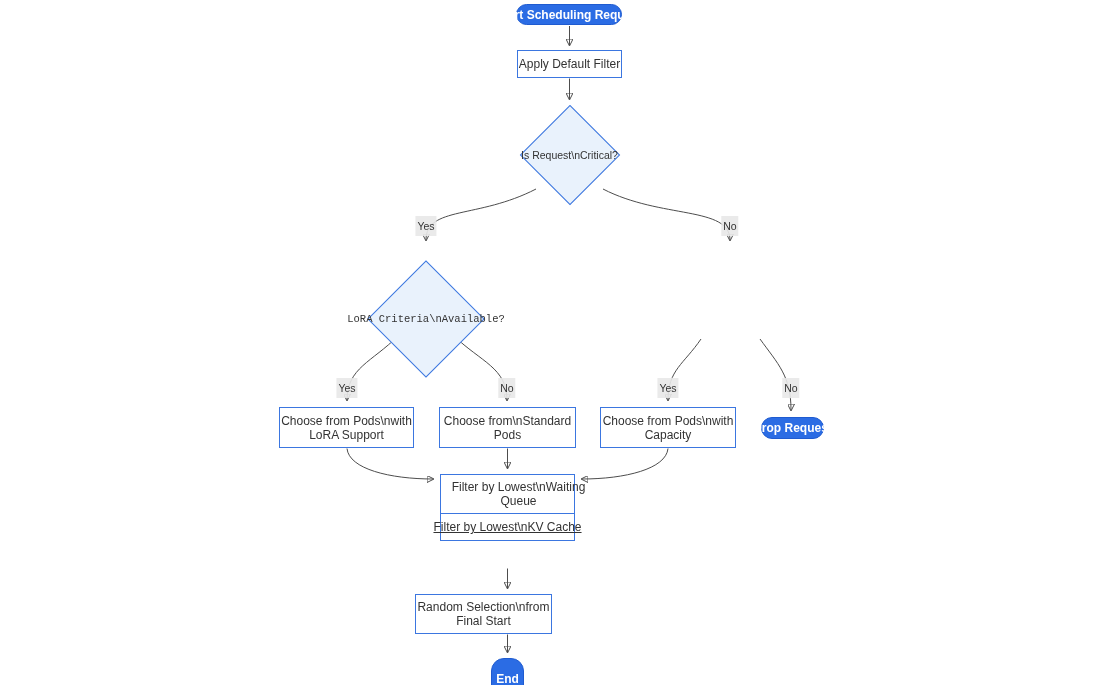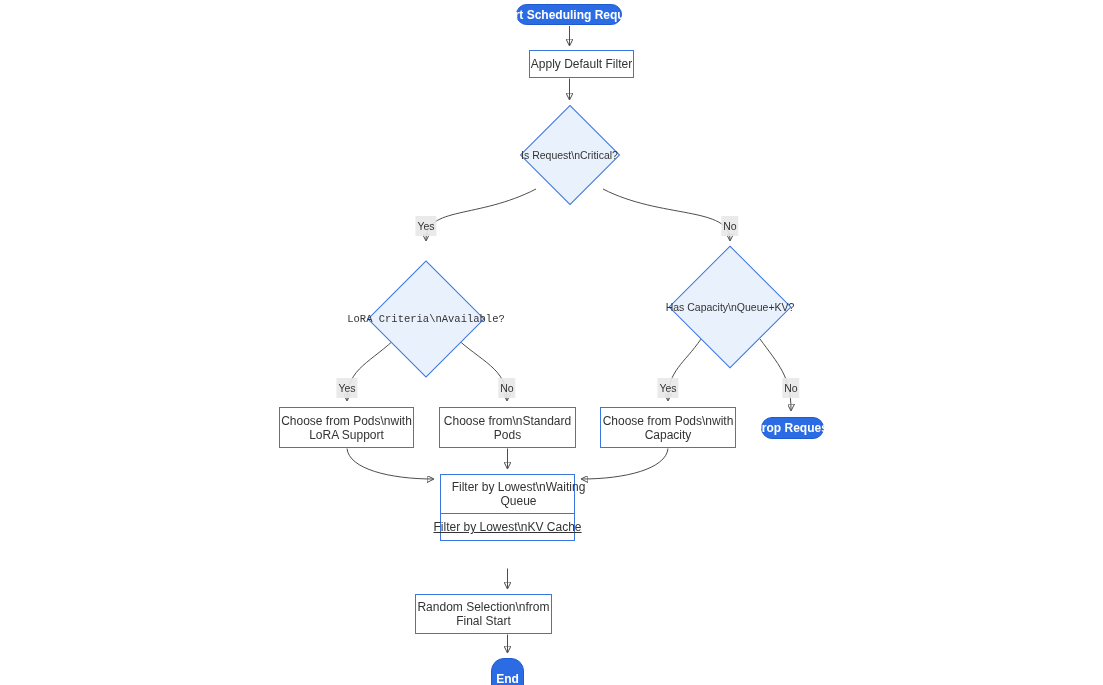--- a/index.html
+++ b/index.html
@@ -76,38 +76,34 @@
     <path d="M668,448.5 C666,469 625,479 582,479" marker-end="url(#arrow)"></path>
     <path d="M507.5,514.5 L507.5,534" marker-end="url(#arrow)"></path>
     <path d="M507.5,568.5 L507.5,588" marker-end="url(#arrow)"></path>
     <path d="M507.5,634.5 L507.5,652" marker-end="url(#arrow)"></path>
   </svg>
 
   <div class="node node-stadium" style="left:516px;top:4px;width:106px;height:21px;">
     <span class="line">Start Scheduling Request</span>
   </div>
 
-  <div class="node node-rect" style="left:517px;top:50px;width:105px;height:28px;margin-left:12px;">
+  <div class="node node-rect" style="left:517px;top:50px;width:105px;height:28px;">
     <span class="line">Apply Default Filter</span>
   </div>
 
   <div class="diamond" style="left:519px;top:104px;width:101px;height:102px;">
     <div class="diamond-shape" style="width:71px;height:71px;"></div>
     <div class="diamond-label">Is Request\nCritical?</div>
   </div>
 
   <div class="diamond" style="left:367px;top:260px;width:118px;height:118px;font-family:Liberation Mono, monospace;">
     <div class="diamond-shape" style="width:83px;height:83px;"></div>
     <div class="diamond-label">LoRA Criteria\nAvailable?</div>
   </div>
 
-  <div class="diamond" style="left:668px;top:245px;width:124px;height:124px;">
-    <div class="diamond-shape" style="width:87px;height:87px;"></div>
-    <div class="diamond-label">Has Capacity\nQueue+KV?</div>
-  </div>
 
   <div class="node node-rect" style="left:279px;top:407px;width:135px;height:41px;">
     <span class="line">Choose from Pods\nwith</span>
     <span class="line">LoRA Support</span>
   </div>
 
   <div class="node node-rect" style="left:439px;top:407px;width:137px;height:41px;">
     <span class="line">Choose from\nStandard</span>
     <span class="line">Pods</span>
   </div>

